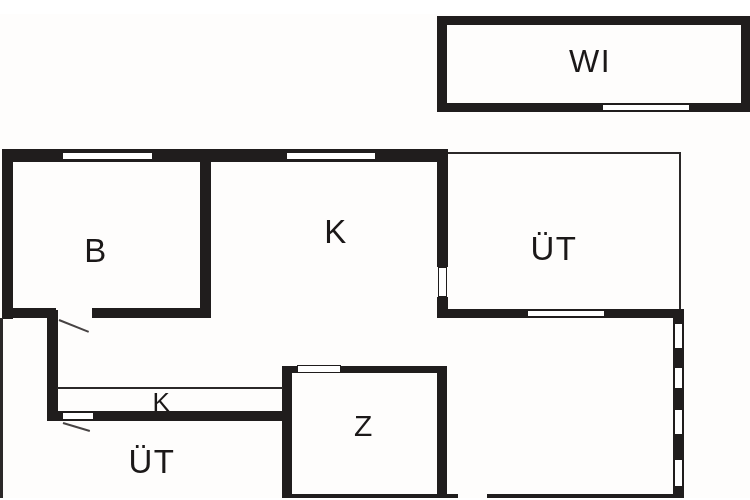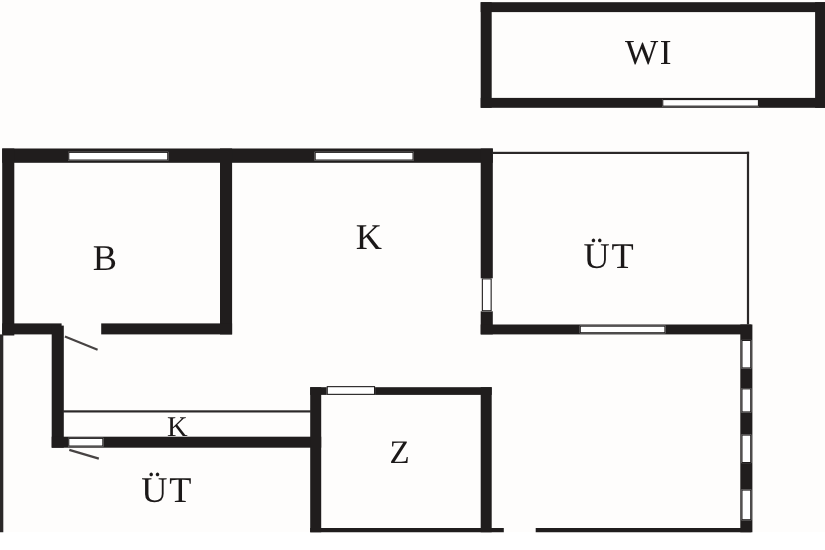--- a/index.html
+++ b/index.html
@@ -1,21 +1,22 @@
 <!DOCTYPE html>
 <html><head>
 <meta charset="utf-8">
 <style>
   html,body{margin:0;padding:0;background:#ffffff;}
   #stage{
     position:relative;
     width:750px;height:484px;
     background:#fefdfc;
     overflow:hidden;
-    font-family:Liberation Serif, serif;
+    font-family:Liberation Sans, sans-serif;
+    margin-top:14px;
   }
   .wall{position:absolute;background:#201d1d;}
   .thin-wall{position:absolute;background:#2b2828;}
   .window{
     position:absolute;background:#ffffff;
     border:1px solid #1f1c1c;box-sizing:border-box;
   }
   .door-leaf{
     position:absolute;background:#ffffff;
     border:1px solid #1f1c1c;box-sizing:border-box;

